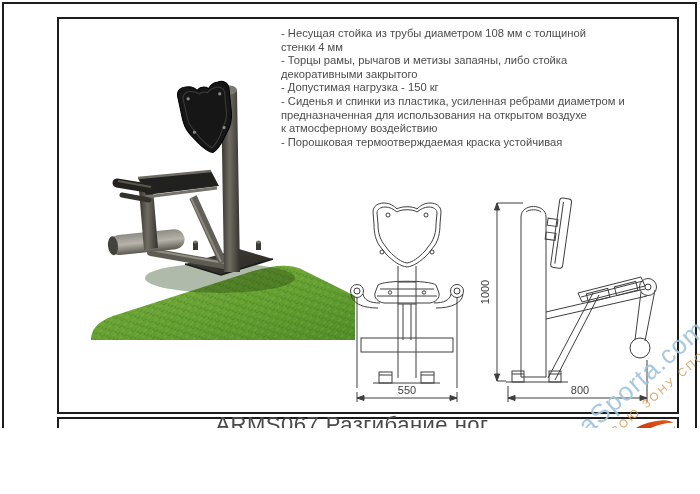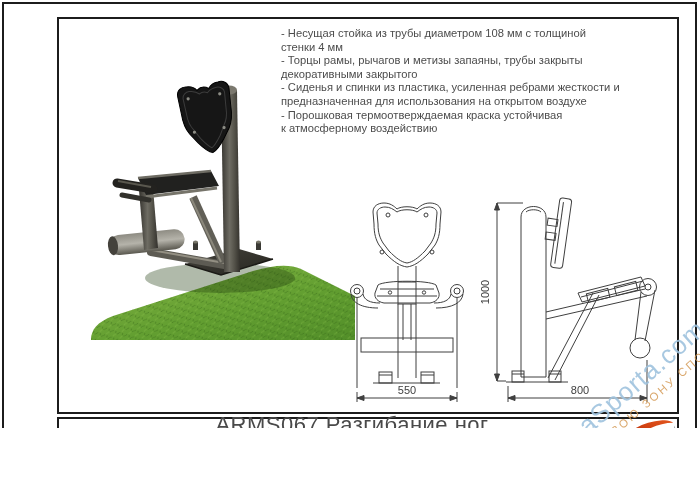--- a/index.html
+++ b/index.html
@@ -47,26 +47,27 @@
 
 <div class="page">
 
   <div class="outer-border"></div>
   <div class="content-frame"></div>
   <div class="title-band"></div>
 
   <div class="spec-list">
     <div class="spec-line">- Несущая стойка из трубы диаметром 108 мм с толщиной</div>
     <div class="spec-line">стенки 4 мм</div>
-    <div class="spec-line">- Торцы рамы, рычагов и метизы запаяны, трубы закрыты</div>
+    <div class="spec-line">- Торцы рамы, рычагов и метизы запаяны, либо стойка</div>
     <div class="spec-line">декоративными закрытого</div>
-    <div class="spec-line">- Сиденья и спинки из пластика, усиленная ребрами жесткости и</div>
+    <div class="spec-line">- Допустимая нагрузка - 150 кг</div>
+    <div class="spec-line">- Сиденья и спинки из пластика, усиленная ребрами диаметром и</div>
     <div class="spec-line">предназначенная для использования на открытом воздухе</div>
+    <div class="spec-line">к атмосферному воздействию</div>
     <div class="spec-line">- Порошковая термоотверждаемая краска устойчивая</div>
-    <div class="spec-line">к атмосферному воздействию</div>
   </div>
 
   <svg style="position:absolute; left:25px; top:50px;" width="330" height="290" viewBox="0 0 330 290">
     <defs>
       <linearGradient id="grassG" x1="0" y1="0" x2="0.6" y2="1">
         <stop offset="0" stop-color="#83b244"></stop>
           <stop offset="0.5" stop-color="#639f31"></stop>
         <stop offset="1" stop-color="#4c8826"></stop>
       </linearGradient>
       <pattern id="turf" width="7" height="7" patternUnits="userSpaceOnUse" patternTransform="rotate(18)">

